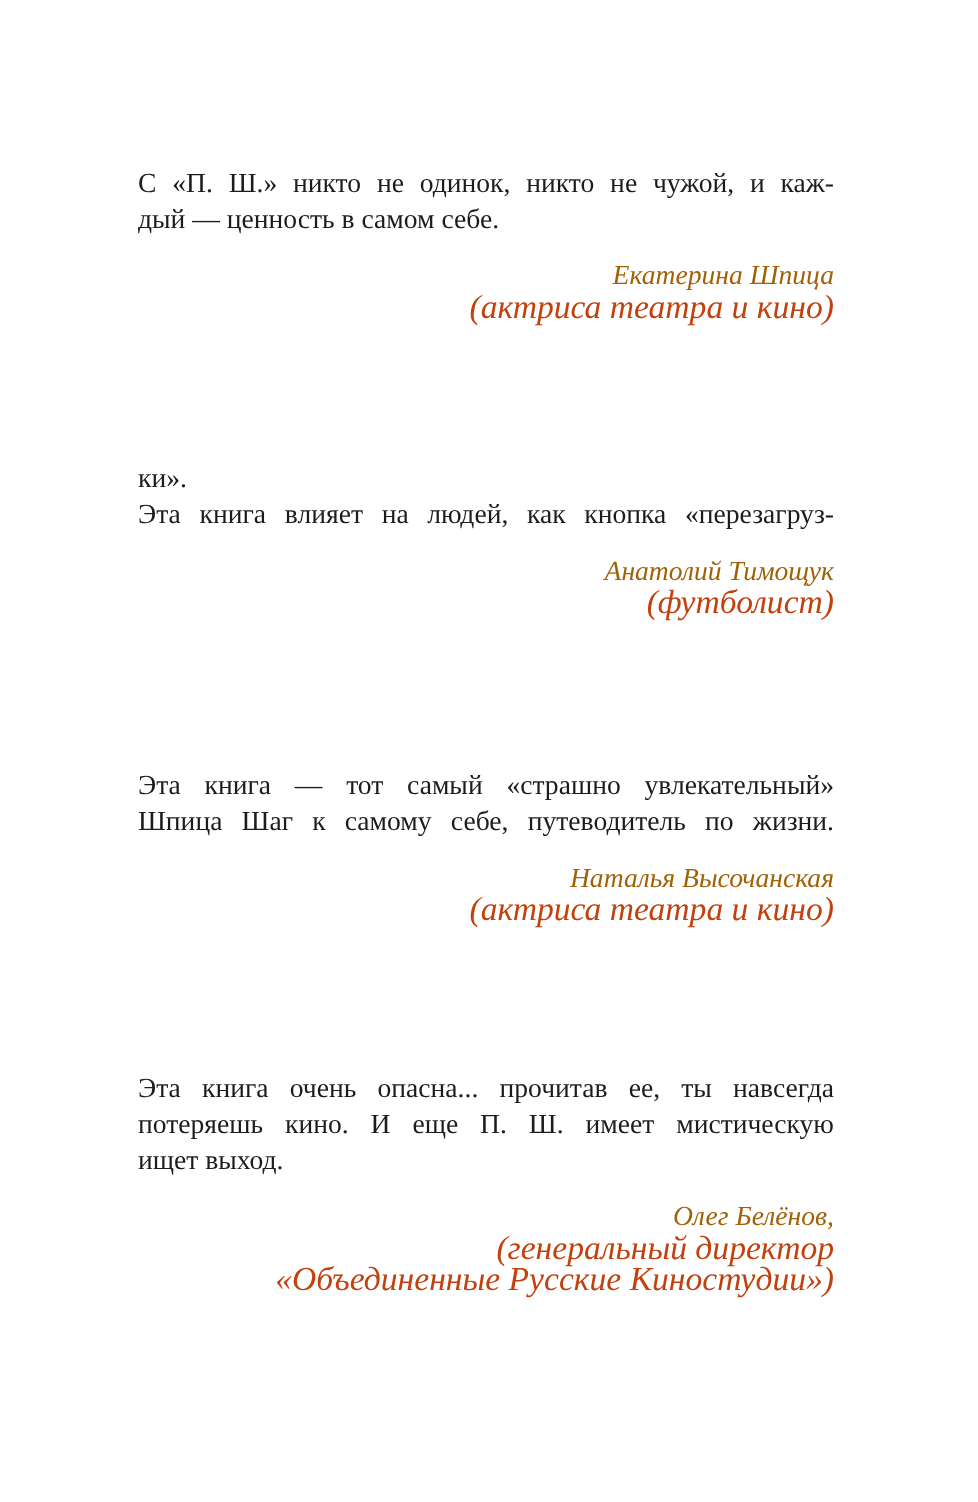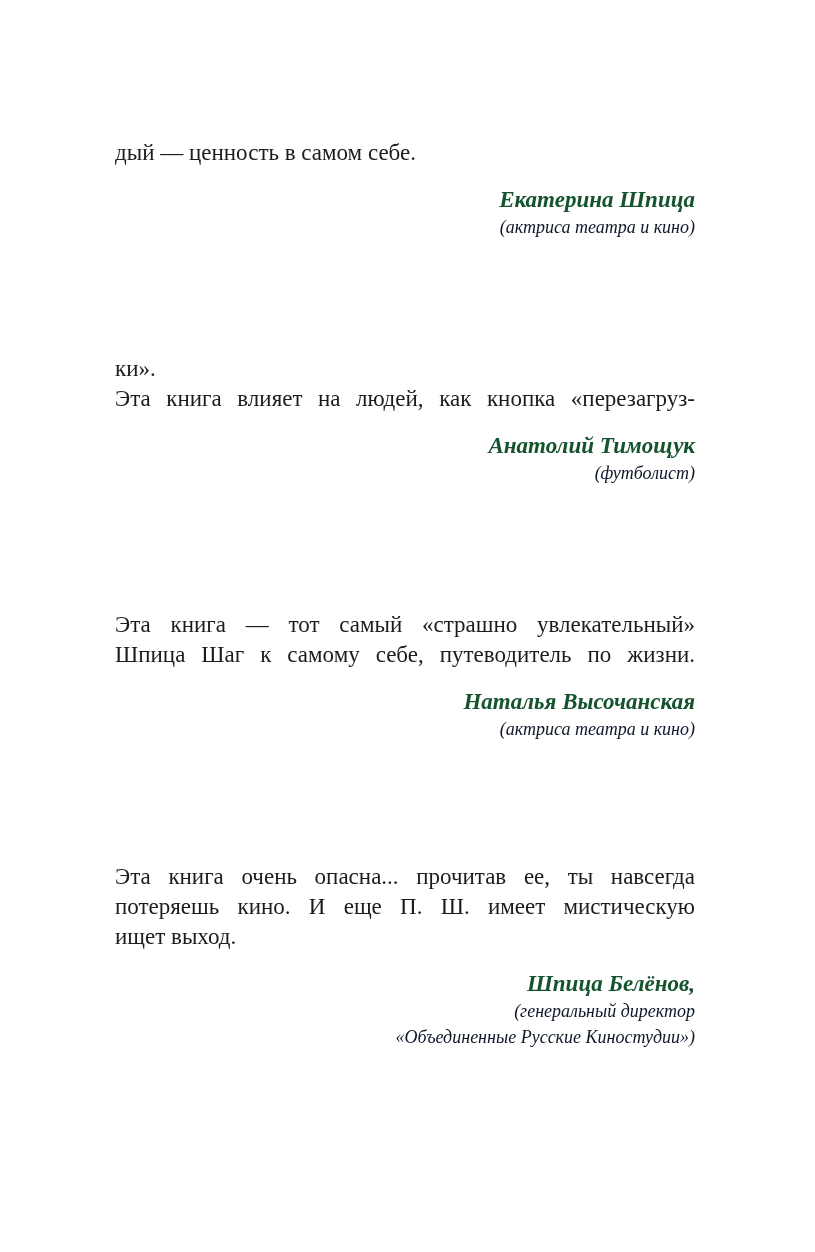--- a/index.html
+++ b/index.html
@@ -35,44 +35,45 @@
     text-align-last: justify;
   }
   
   .line.last {
     text-align: left;
   }
   .author {
     margin: 18px 0 0 0;
     font-size: 23px;
     line-height: 28px;
-    font-weight: bold;
+    font-weight: normal;
     font-style: italic;
     text-align: right;
-    color: #14532d;
+    color: #a16207;
   }
   .role {
     margin: 0;
-    font-size: 18px;
+    font-size: 28px;
     line-height: 26px;
     font-style: italic;
     text-align: right;
-    color: #0f172a;
+    color: #c2410c;
   }
   .quote-1 { margin-bottom: 114px; }
   .quote-2 { margin-bottom: 124px; }
   .quote-3 { margin-bottom: 120px; }
 </style>
 </head>
 <body>
 
 <div class="page">
   <div class="content">
 
     <section class="quote quote-1">
+      <p class="line fill">С «П. Ш.» никто не одинок, никто не чужой, и каж-</p>
       <p class="line last">дый — ценность в самом себе.</p>
       <p class="author">Екатерина Шпица</p>
       <p class="role">(актриса театра и кино)</p>
     </section>
 
     <section class="quote quote-2">
       <p class="line last">ки».</p>
       <p class="line fill">Эта книга влияет на людей, как кнопка «перезагруз-</p>
       <p class="author">Анатолий Тимощук</p>
       <p class="role">(футболист)</p>
@@ -82,19 +83,19 @@
       <p class="line fill">Эта книга — тот самый «страшно увлекательный»</p>
       <p class="line fill">Шпица Шаг к самому себе, путеводитель по жизни.</p>
       <p class="author">Наталья Высочанская</p>
       <p class="role">(актриса театра и кино)</p>
     </section>
 
     <section class="quote quote-4">
       <p class="line fill">Эта книга очень опасна... прочитав ее, ты навсегда</p>
       <p class="line fill">потеряешь кино. И еще П. Ш. имеет мистическую</p>
       <p class="line last">ищет выход.</p>
-      <p class="author">Шпица Белёнов,</p>
+      <p class="author">Олег Белёнов,</p>
       <p class="role">(генеральный директор</p>
       <p class="role">«Объединенные Русские Киностудии»)</p>
     </section>
 
   </div>
 </div>
 
 </body></html>

